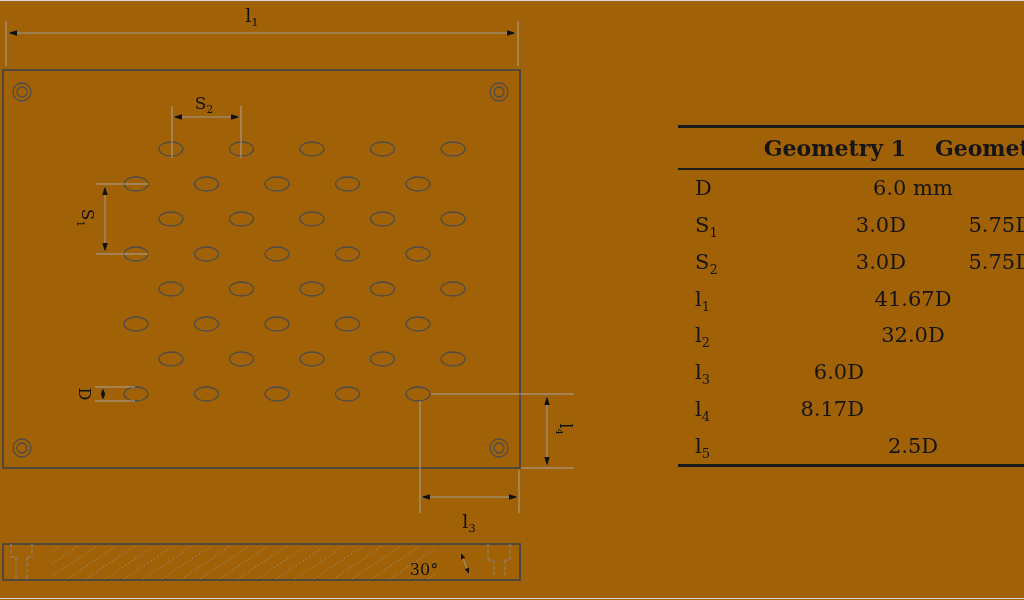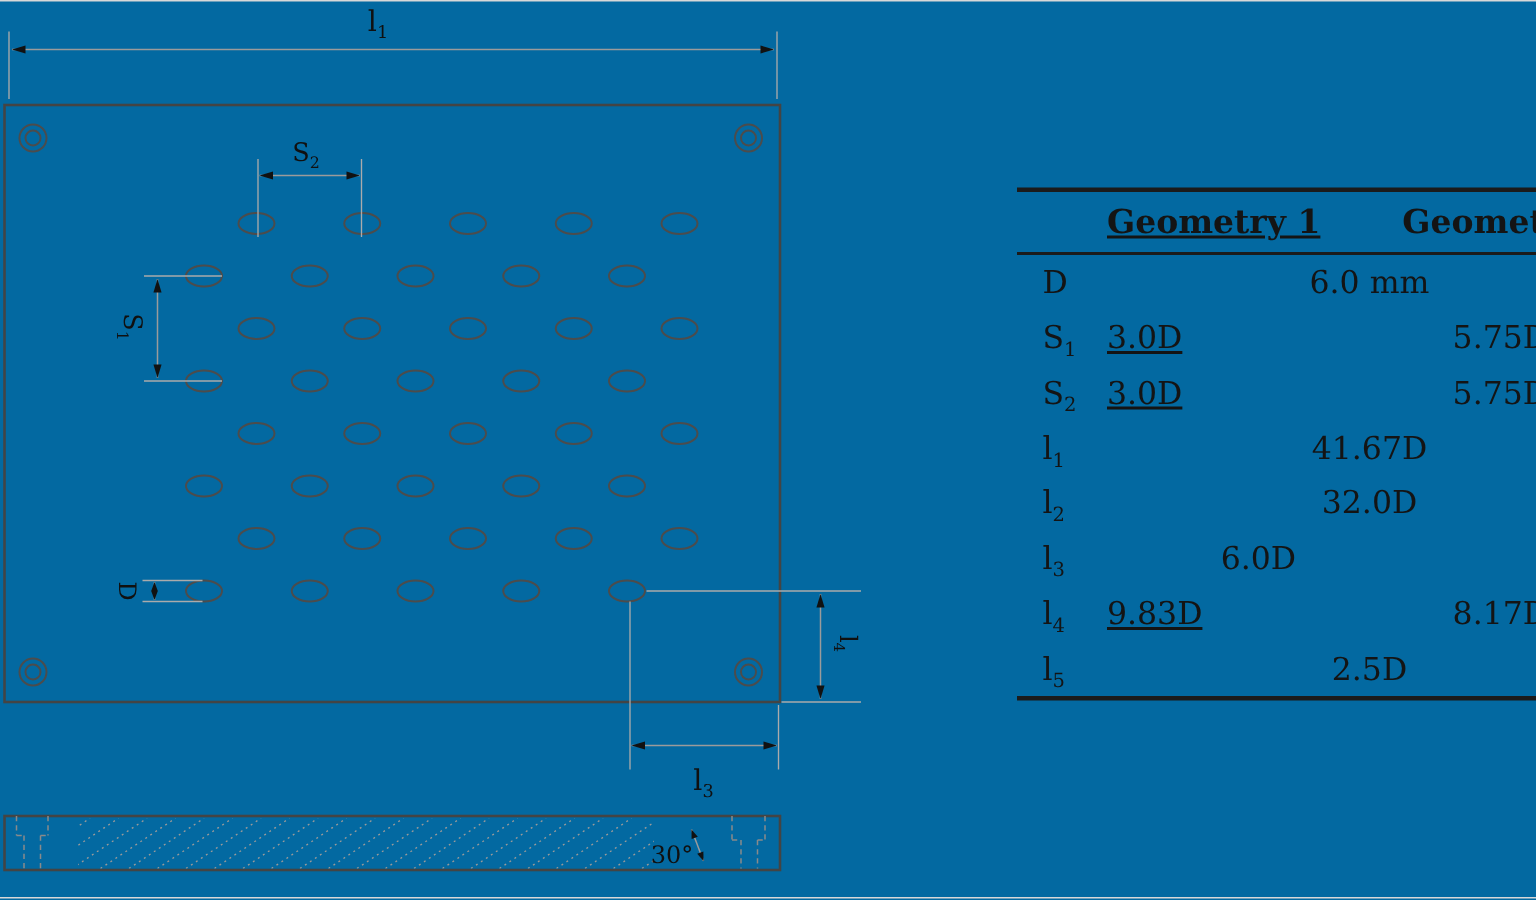--- a/index.html
+++ b/index.html
@@ -1,18 +1,18 @@
 <!DOCTYPE html>
 <html><head>
 <meta charset="utf-8">
 <style>
   html,body{margin:0;padding:0;background:#ffffff;}
   .page{
     position:relative;width:1024px;height:600px;overflow:hidden;
-    background:#0369a1;color:#141414;
+    background:#a16207;color:#141414;
     font-family:"DejaVu Serif","Liberation Serif",serif;
   }
   .hairline{position:absolute;left:0;width:1024px;height:1px;background:#d8d8d8;}
   .hairline.top{top:0;}
   .hairline.bottom{top:598px;}
 
   svg{position:absolute;left:0;top:0;}
   .plate-stroke{fill:none;stroke:#444444;stroke-width:1.7;}
   .hole{fill:none;stroke:#4c4c4c;stroke-width:1.3;}
   .dimline{stroke:#9b9b9b;stroke-width:1;fill:none;}
@@ -37,21 +37,21 @@
   }
   .thead{
     display:flex;align-items:center;height:40px;
     border-bottom:2px solid #1b1b1b;
     font-weight:bold;font-size:22px;
   }
   .tbody{border-bottom:3px solid #1b1b1b;}
   .trow{display:flex;align-items:center;height:36.75px;font-size:21px;}
   .tlabel{width:60px;padding-left:17px;box-sizing:border-box;}
   .tlabel sub{font-size:62%;line-height:0;}
-  .tc1{width:168px;text-align:left;text-decoration:underline;}
+  .tc1{width:168px;text-align:right;}
   .tc2{width:200px;text-align:right;padding-right:74px;box-sizing:border-box;}
   .tc2.thc{text-align:center;padding-right:0;}
   .tspan2{width:368px;text-align:center;padding-right:18px;box-sizing:border-box;}
 </style>
 </head>
 <body>
 
 <div class="page">
   <div class="hairline top"></div>
   <div class="hairline bottom"></div>
@@ -209,21 +209,21 @@
       <line class="dimline" x1="461" y1="553" x2="469" y2="574" marker-start="url(#ahSs)" marker-end="url(#ahEs)"></line>
     </g>
   </svg>
 
   <div class="dlabel fs19" style="left:252px;top:15px;"><span>l</span><sub>1</sub></div>
   <div class="dlabel fs17" style="left:204px;top:103px;"><span>S</span><sub>2</sub></div>
   <div class="dlabel rot fs17" style="left:87px;top:218px;"><span>S</span><sub>1</sub></div>
   <div class="dlabel rot fs16" style="left:84px;top:394px;"><span>D</span><sub></sub></div>
   <div class="dlabel rot fs16" style="left:565px;top:429px;"><span>l</span><sub>4</sub></div>
   <div class="dlabel fs19" style="left:469px;top:521px;"><span>l</span><sub>3</sub></div>
-  <div class="dlabel fs16" style="left:448px;top:570px;">30°</div>
+  <div class="dlabel fs16" style="left:424px;top:570px;">30°</div>
 
   <div class="tbl">
     <div class="thead">
       <span class="tlabel"></span>
       <span class="tc1">Geometry 1</span>
       <span class="tc2 thc">Geometry 2</span>
     </div>
     <div class="tbody">
       <div class="trow">
         <span class="tlabel"><span>D</span><sub></sub></span>
@@ -246,21 +246,20 @@
       <div class="trow">
         <span class="tlabel"><span>l</span><sub>2</sub></span>
         <span class="tspan2">32.0D</span>
       </div>
       <div class="trow">
         <span class="tlabel"><span>l</span><sub>3</sub></span>
         <span class="tc2">6.0D</span>
       </div>
       <div class="trow">
         <span class="tlabel"><span>l</span><sub>4</sub></span>
-        <span class="tc1">9.83D</span>
         <span class="tc2">8.17D</span>
       </div>
       <div class="trow">
         <span class="tlabel"><span>l</span><sub>5</sub></span>
         <span class="tspan2">2.5D</span>
       </div>
     </div>
   </div>
 </div>
 

